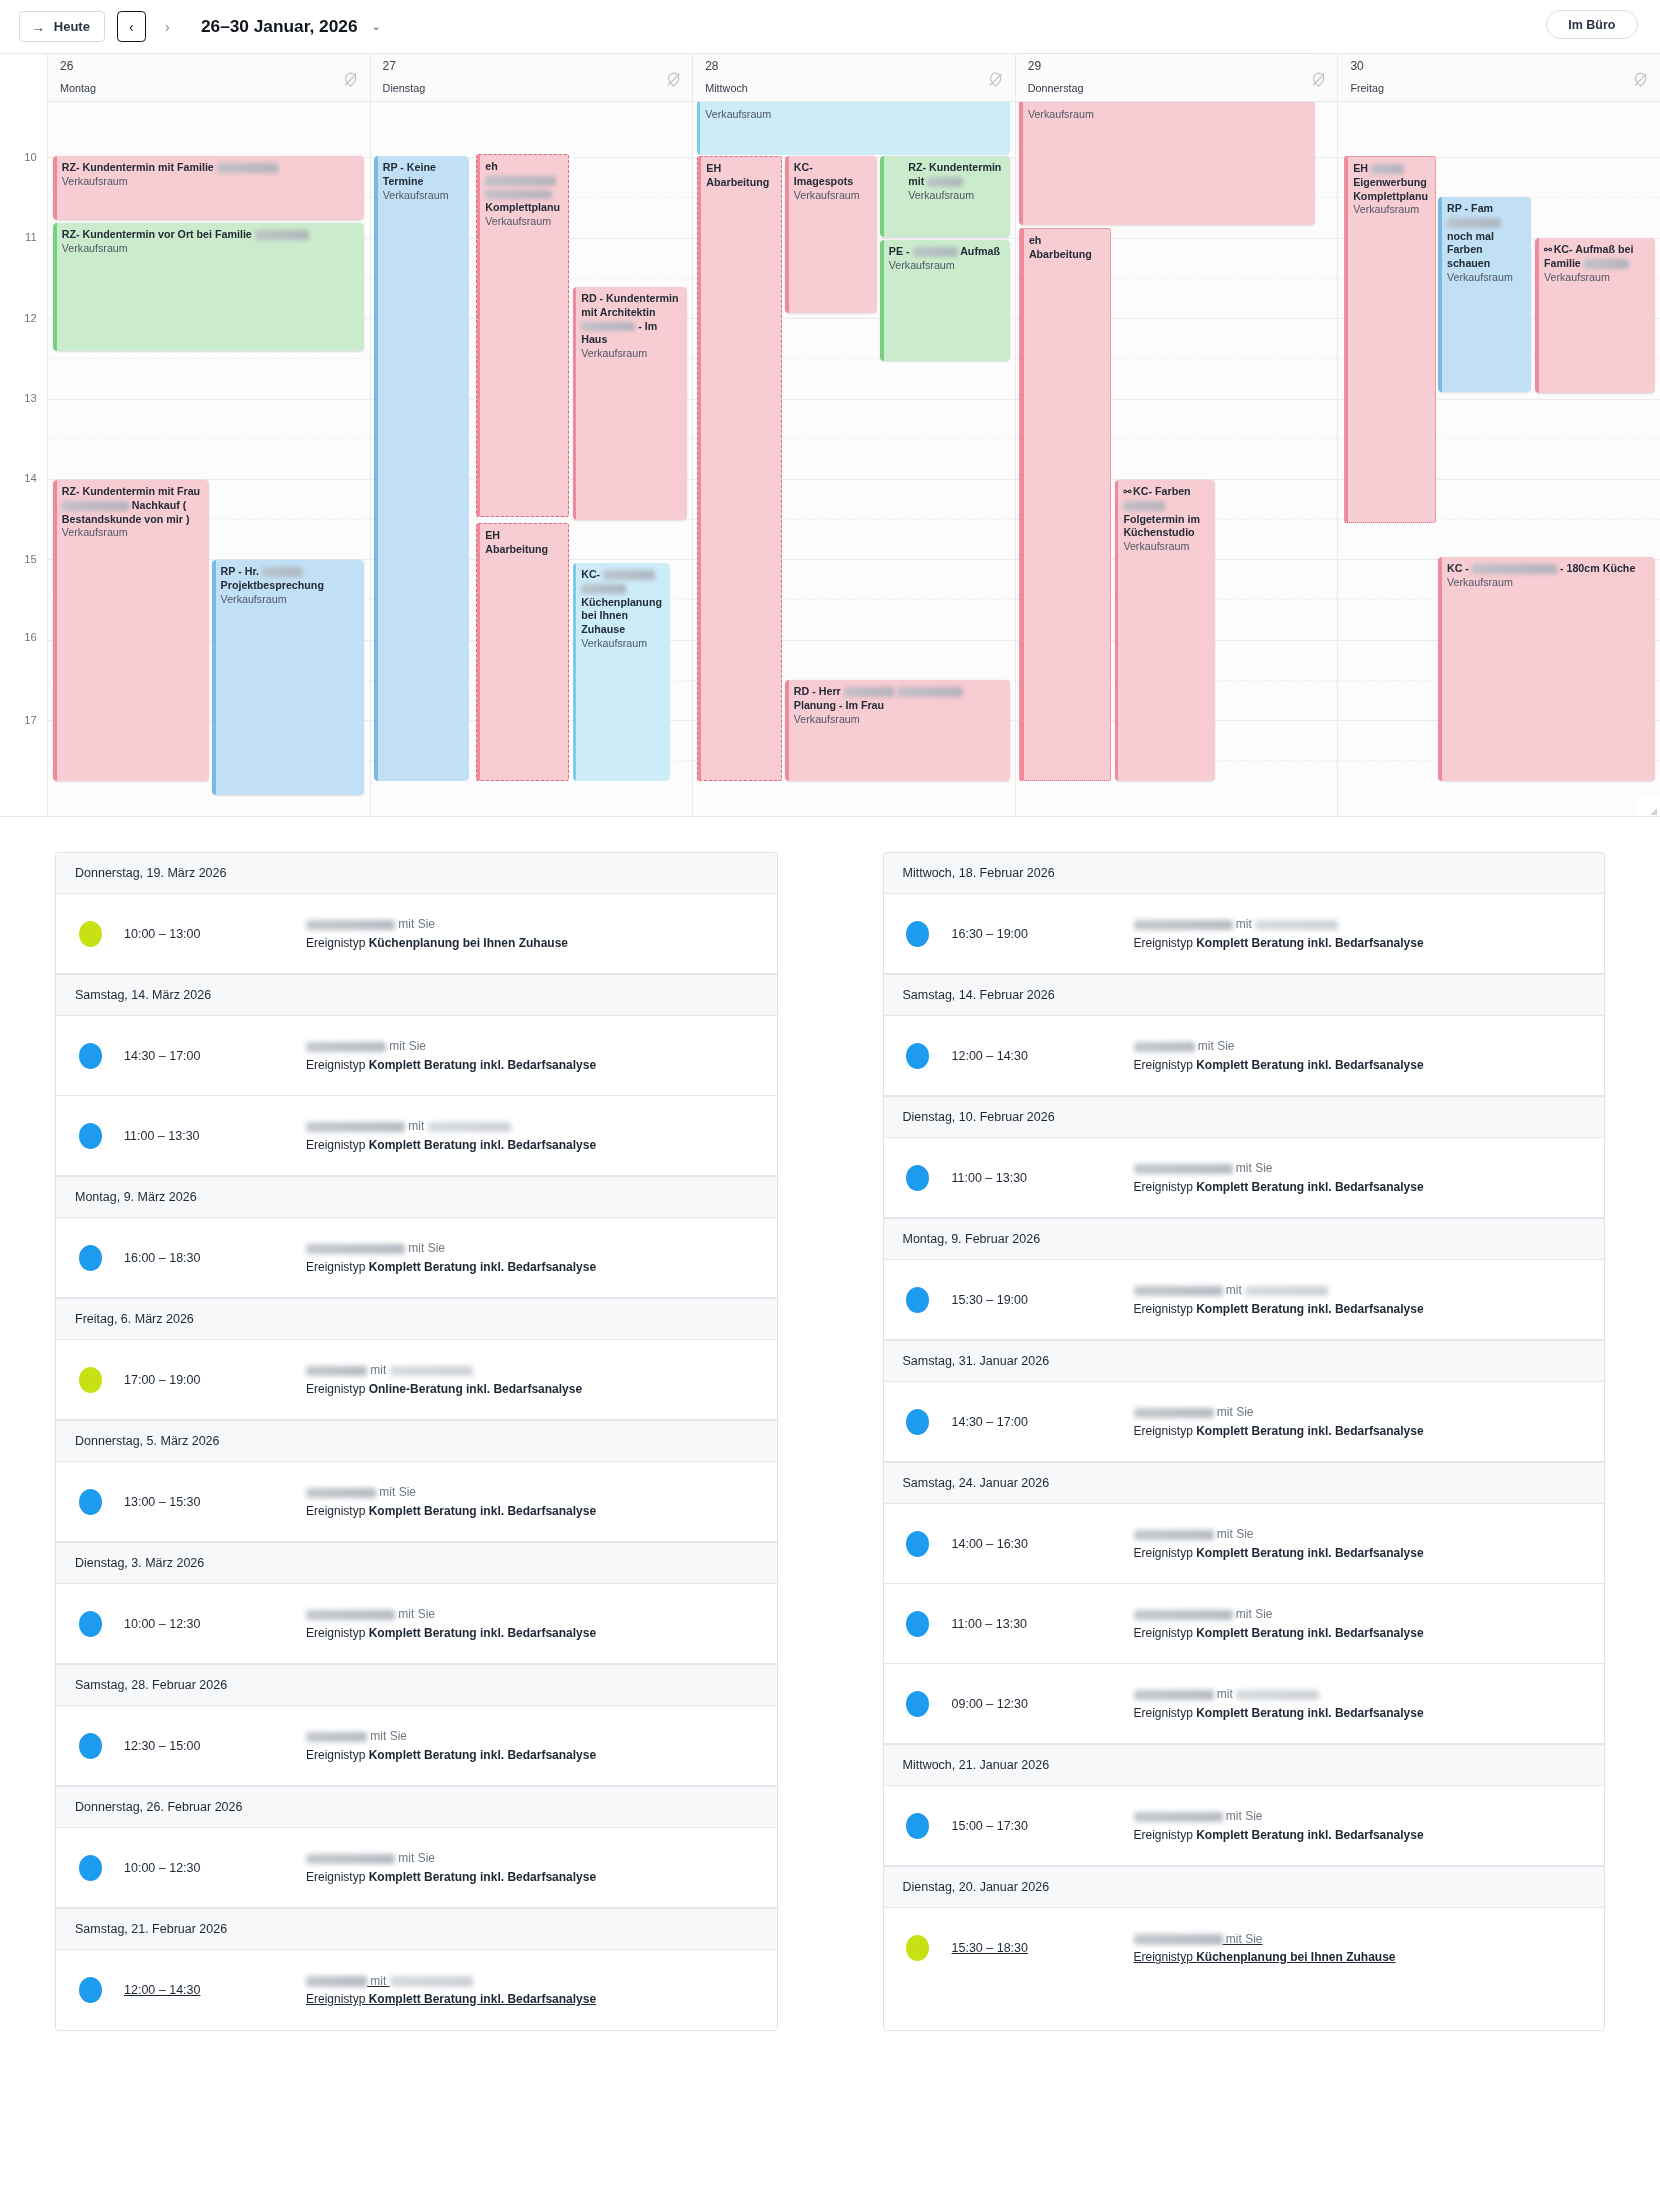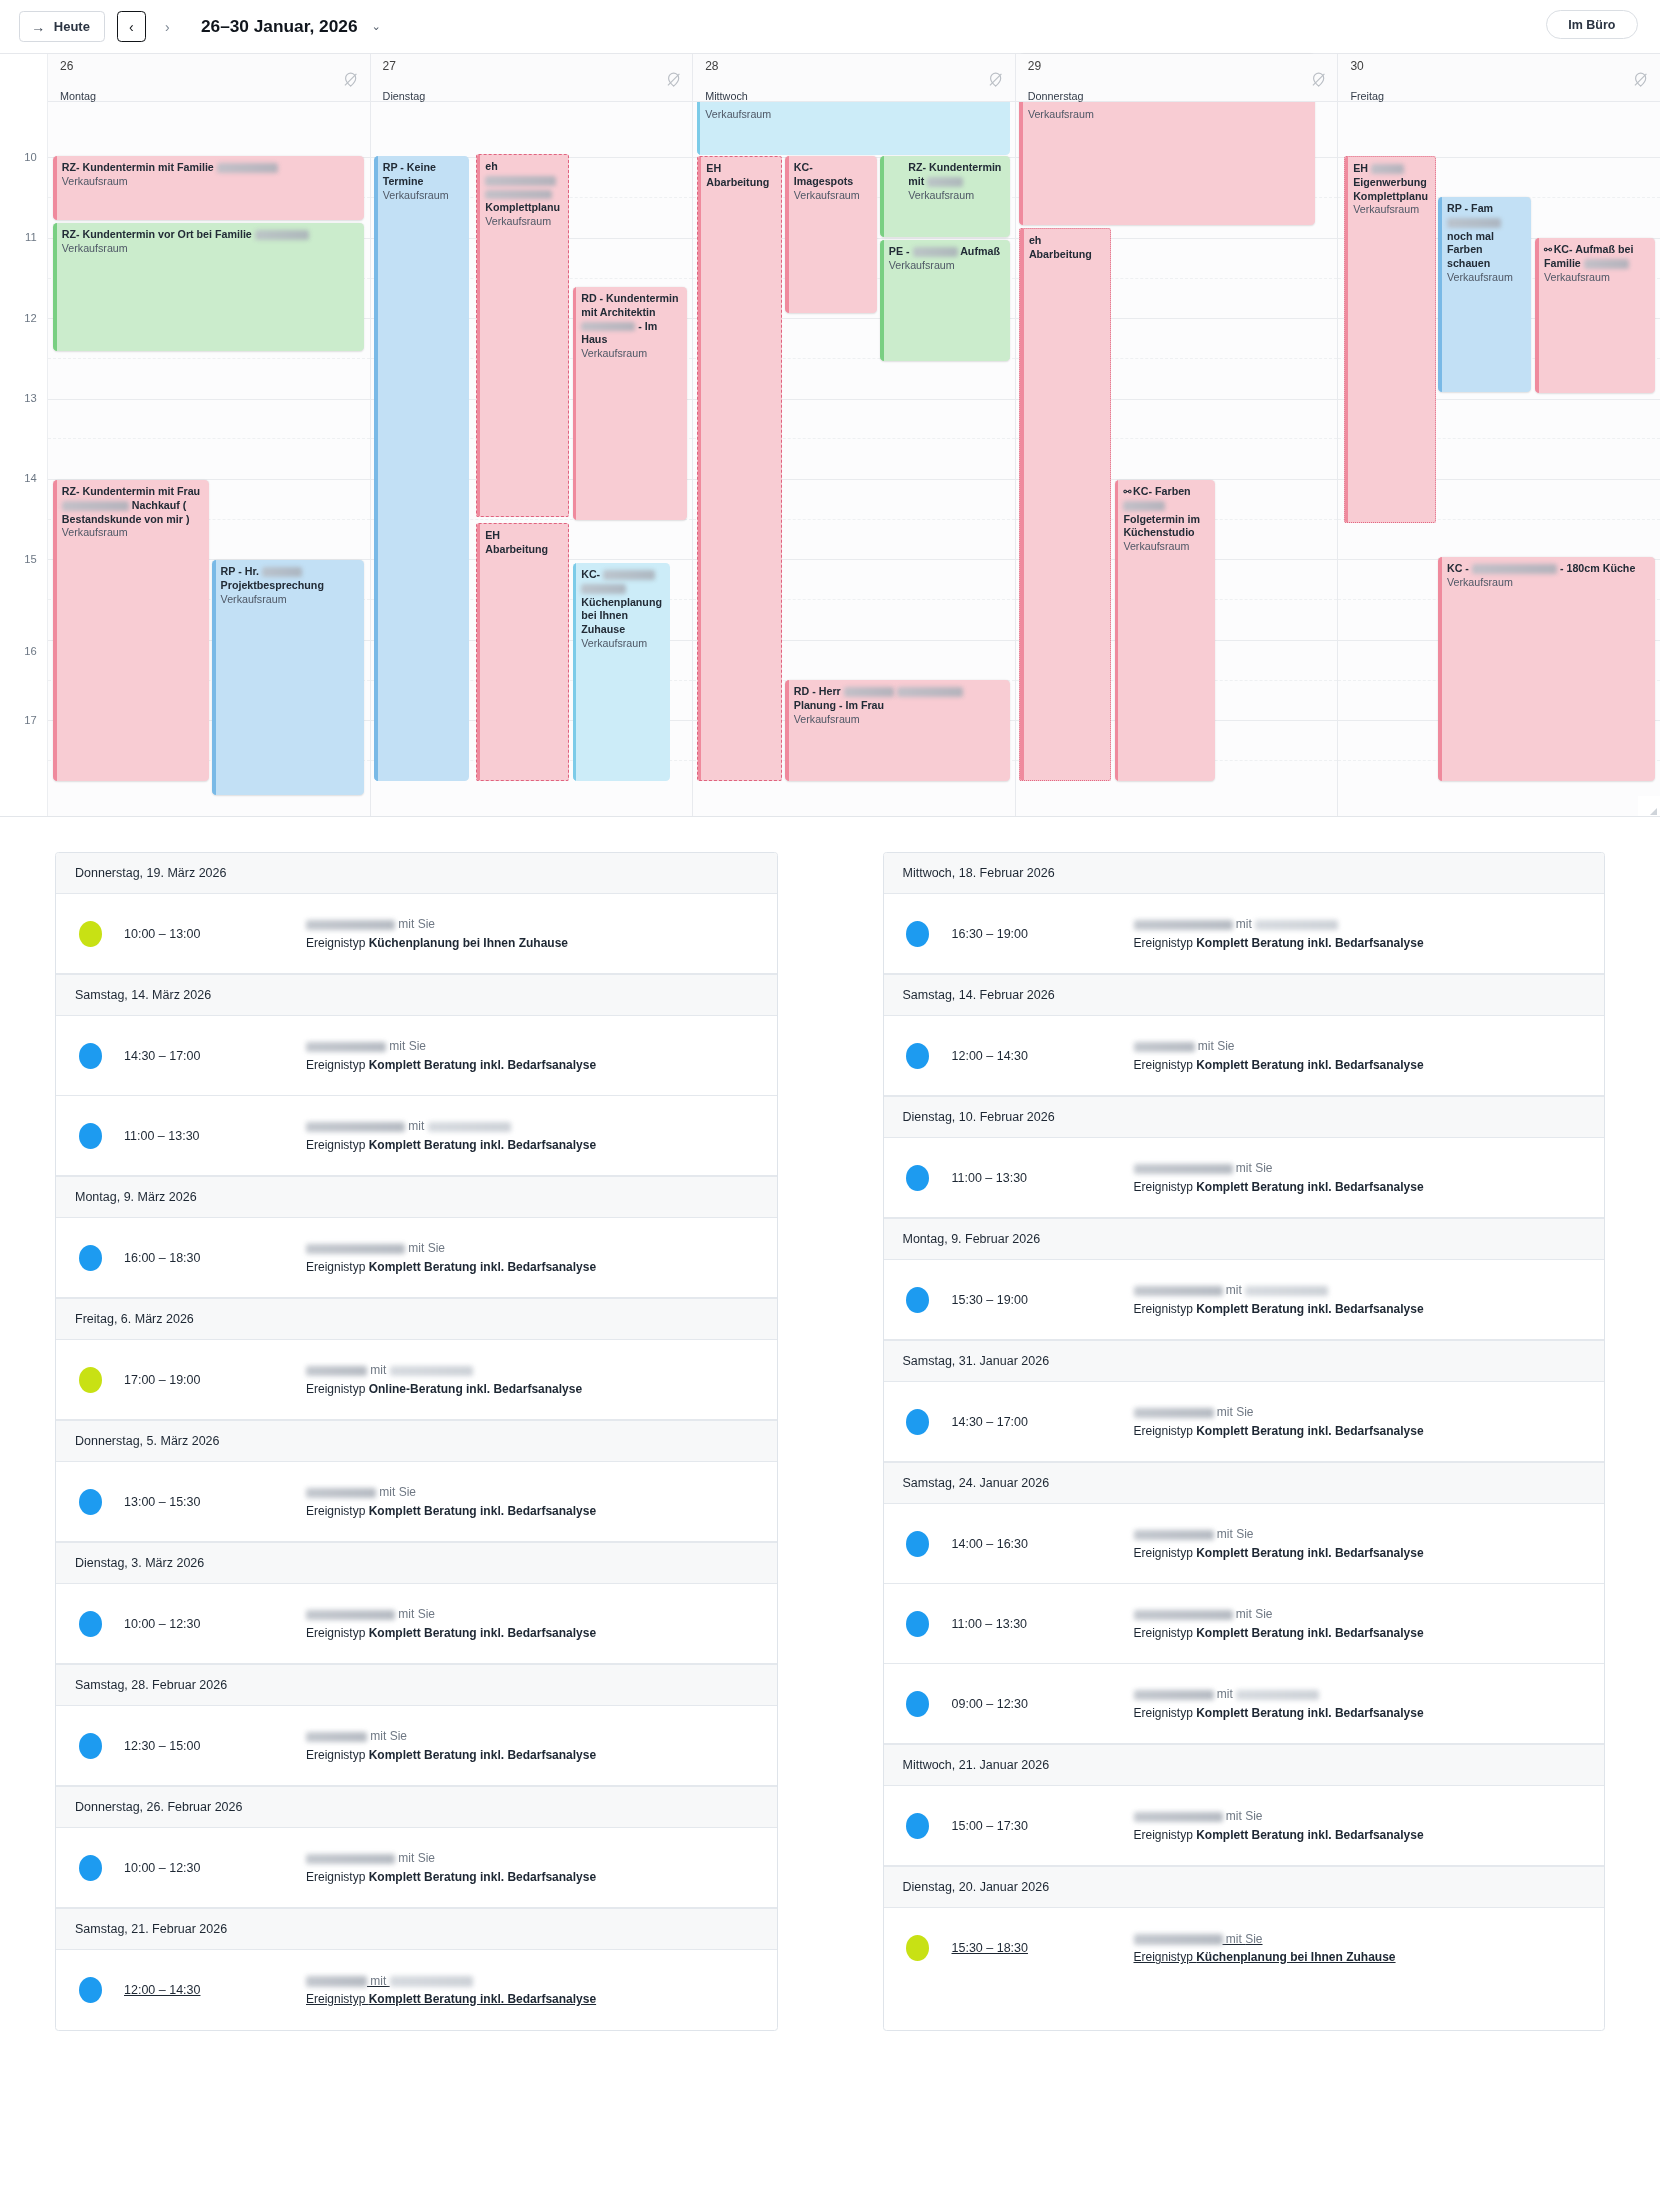--- a/index.html
+++ b/index.html
@@ -79,21 +79,21 @@
     border-right: 0.9px solid #e8eaee;
     background: #fcfcfd;
   }
   .day-col:last-child { border-right: none; }
   .day-head {
     position: relative; height: 48px; padding: 6px 0 0 12px;
     background: #fbfbfc; border-bottom: 0.9px solid #e8eaee;
     z-index:3;
   }
   .day-num { font-size: 12px; color:#404040; font-weight:400; line-height: 1; }
-  .day-name { font-size: 10.8px; color:#333c49; margin-top: 18px; }
+  .day-name { font-size: 10.8px; color:#333c49; margin-top: 10px; }
   .no-location-icon {
     position:absolute; right: 10.4px; top: 17.3px;
     width: 17.3px; height:17.3px; opacity:.5;
   }
   .lanes { position:absolute; left:0; right:0; top:48px; bottom:0; }
   .hline { position:absolute; left:0; right:0; border-top:0.9px solid #e9ebee; }
   .hline.half { border-top:0.9px dashed #eef0f2; }
 
   
   .ev {
@@ -188,21 +188,21 @@
 
   <div class="cal-body">
 
     <div class="gutter">
       <div class="hour-label" style="top:104px">10</div>
       <div class="hour-label" style="top:184px">11</div>
       <div class="hour-label" style="top:265px">12</div>
       <div class="hour-label" style="top:345px">13</div>
       <div class="hour-label" style="top:425px">14</div>
       <div class="hour-label" style="top:506px">15</div>
-      <div class="hour-label" style="top:598px">16</div>
+      <div class="hour-label" style="top:584px">16</div>
       <div class="hour-label" style="top:667px">17</div>
     </div>
 
     <div class="days">
 
       <div class="day-col">
         <div class="day-head">
           <div class="day-num">26</div>
           <div class="day-name">Montag</div>
           <svg class="no-location-icon" viewBox="0 0 24 24" fill="none" stroke="#7a838f" stroke-width="1.6">

